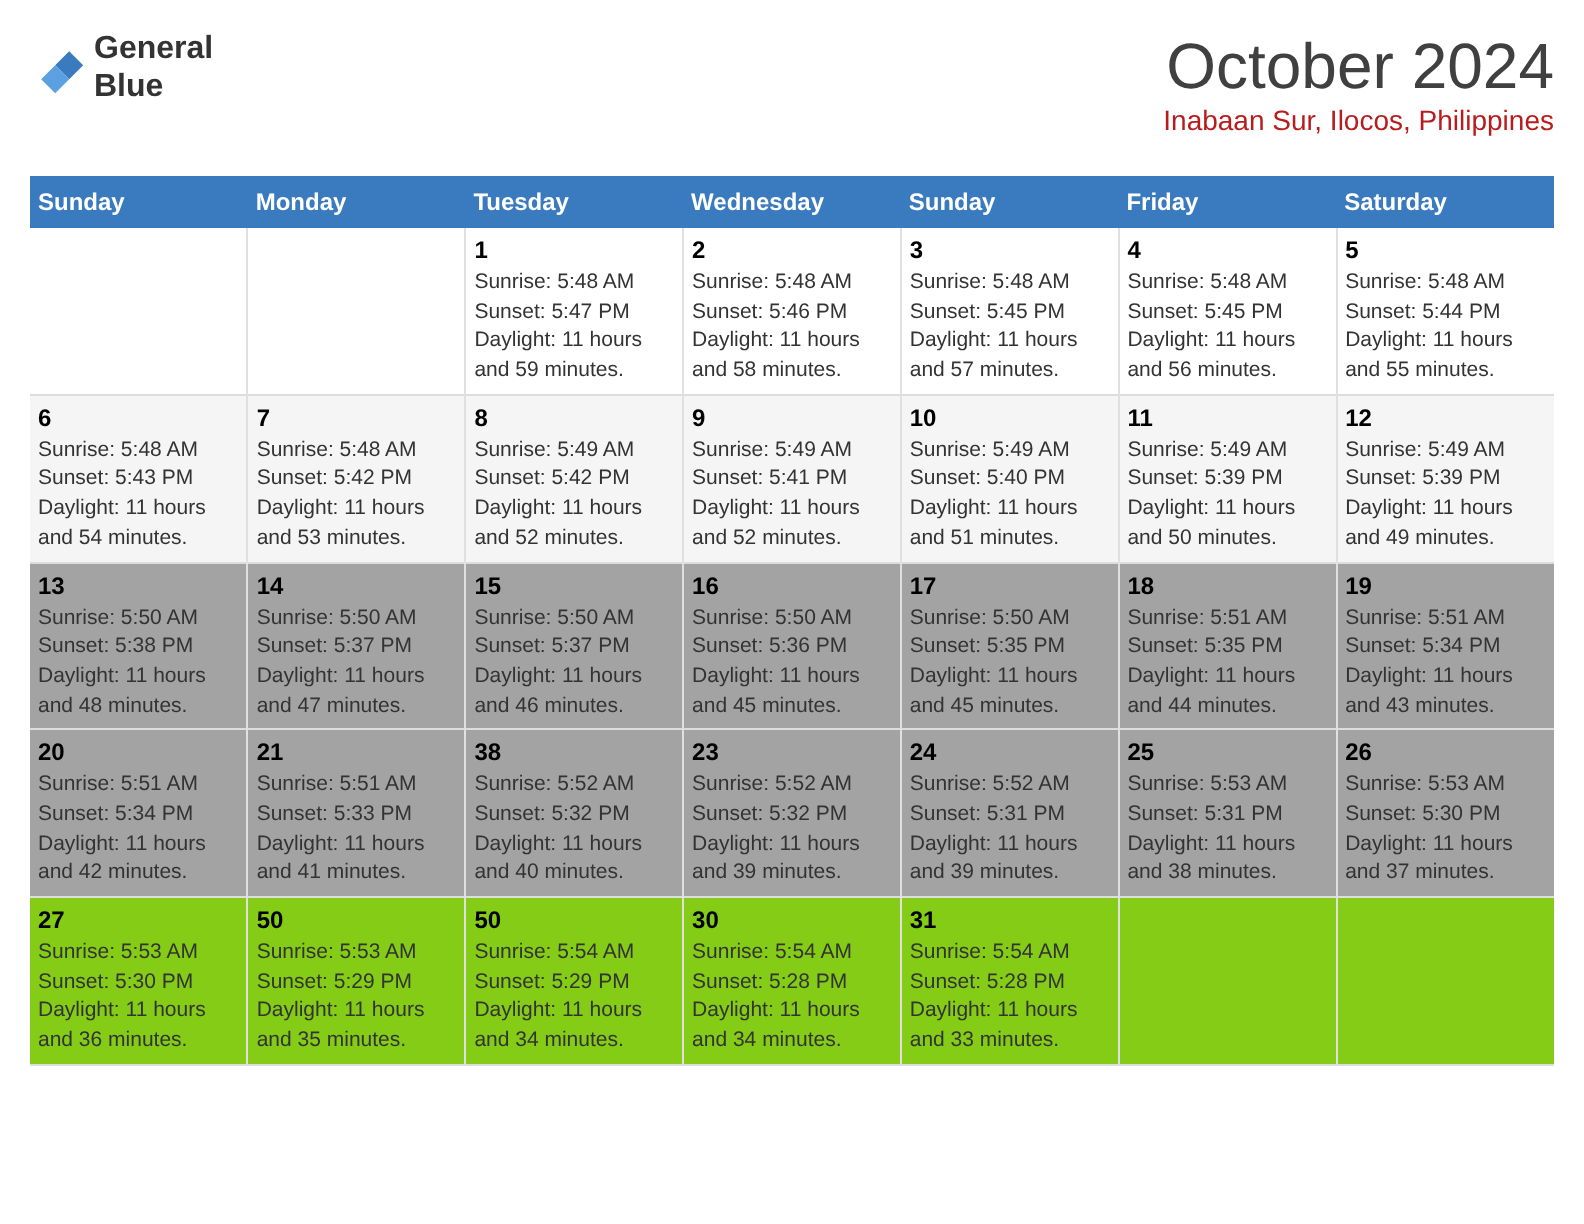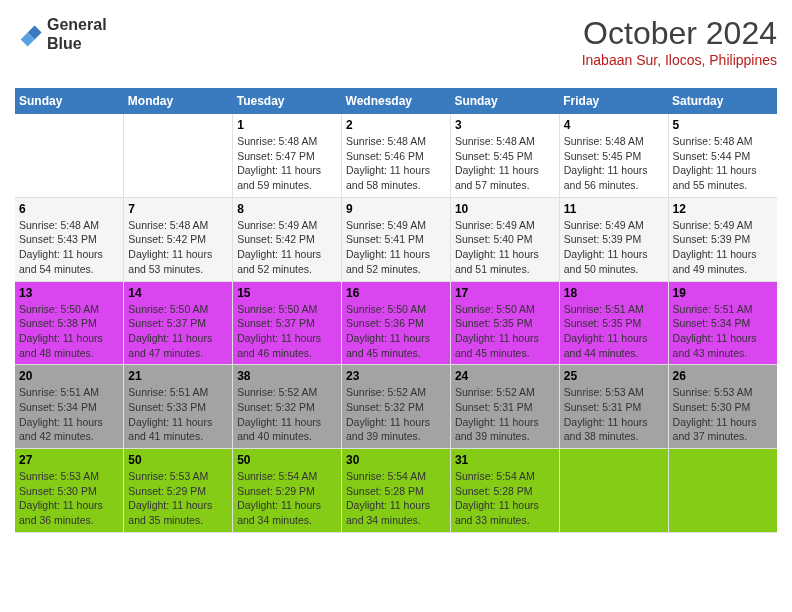--- a/index.html
+++ b/index.html
@@ -85,21 +85,21 @@
       color: #333;
       font-size: 10.5px;
       line-height: 1.4;
     }
     .empty-cell {
       background: #fff;
     }
     
     .row-group-1 td { background-color: #fff; }
     .row-group-2 td { background-color: #f5f5f5; }
-    .row-group-3 td { background-color: #d946ef; }
+    .row-group-3 td { background-color: #a3a3a3; }
     .row-group-4 td { background-color: #a3a3a3; }
     .row-group-5 td { background-color: #84cc16; }
   </style>
 </head>
 <body>
 
 <div class="header">
   <div class="logo">
     <svg class="logo-icon" viewBox="0 0 40 40">
       <polygon points="28,8 38,18 28,28 18,18" fill="#3a7abf"></polygon>

